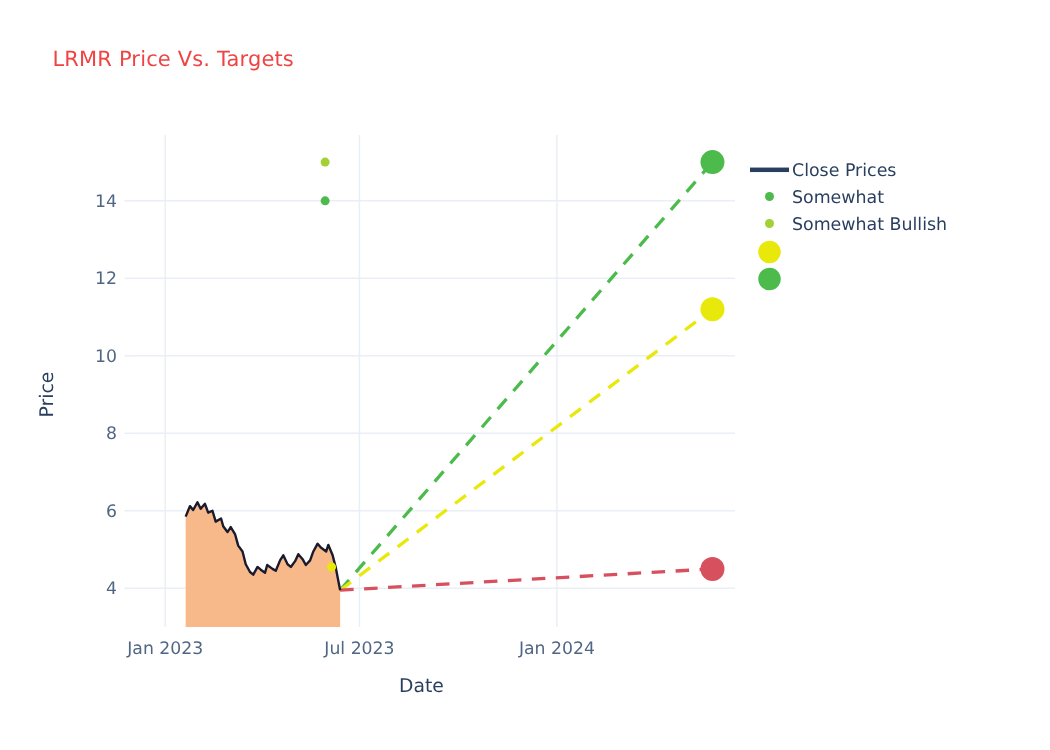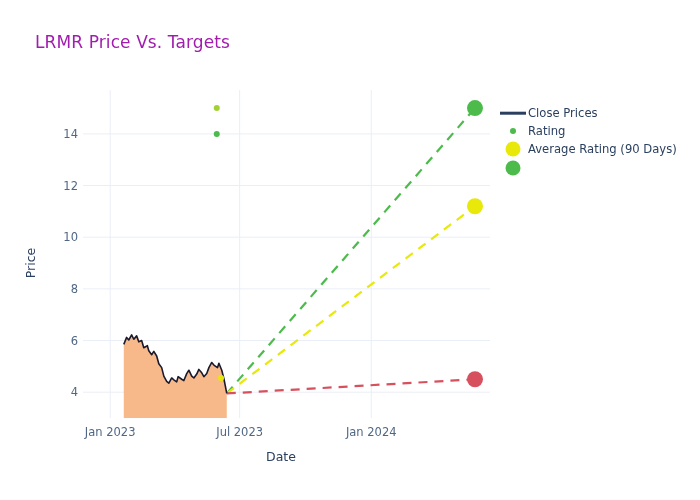--- a/index.html
+++ b/index.html
@@ -16,22 +16,22 @@
   #figure {
     position: relative;
     width: 700px;
     height: 500px;
     background: #ffffff;
   }
   #chart-title {
     position: absolute;
     left: 35px;
     top: 32px;
-    font-size: 17px;
-    color: #a21caf;
+    font-size: 14px;
+    color: #ef4444;
     letter-spacing: 0.1px;
     white-space: nowrap;
   }
   #plot-svg {
     position: absolute;
     left: 0;
     top: 0;
   }
   .axis-title {
     fill: #2a3f5f;
@@ -154,27 +154,32 @@
       <div class="legend-row">
         <span class="legend-key">
           <span class="linekey" style="background: rgb(42, 63, 95);"></span>
         </span>
         <span class="legend-label">Close Prices</span>
       </div>
       <div class="legend-row">
         <span class="legend-key">
           <span class="dot" style="width: 6px; height: 6px; background: rgb(76, 187, 76);"></span>
         </span>
-        <span class="legend-label">Rating</span>
+        <span class="legend-label">Somewhat</span>
+      </div>
+      <div class="legend-row">
+        <span class="legend-key">
+          <span class="dot" style="width: 6px; height: 6px; background: rgb(163, 209, 51);"></span>
+        </span>
+        <span class="legend-label">Somewhat Bullish</span>
       </div>
       <div class="legend-row">
         <span class="legend-key">
           <span class="dot" style="width: 15px; height: 15px; background: rgb(232, 232, 10);"></span>
         </span>
-        <span class="legend-label">Average Rating (90 Days)</span>
       </div>
       <div class="legend-row">
         <span class="legend-key">
           <span class="dot" style="width: 15px; height: 15px; background: rgb(76, 187, 76);"></span>
         </span>
       </div>
     </div>
 
 </div>
 

